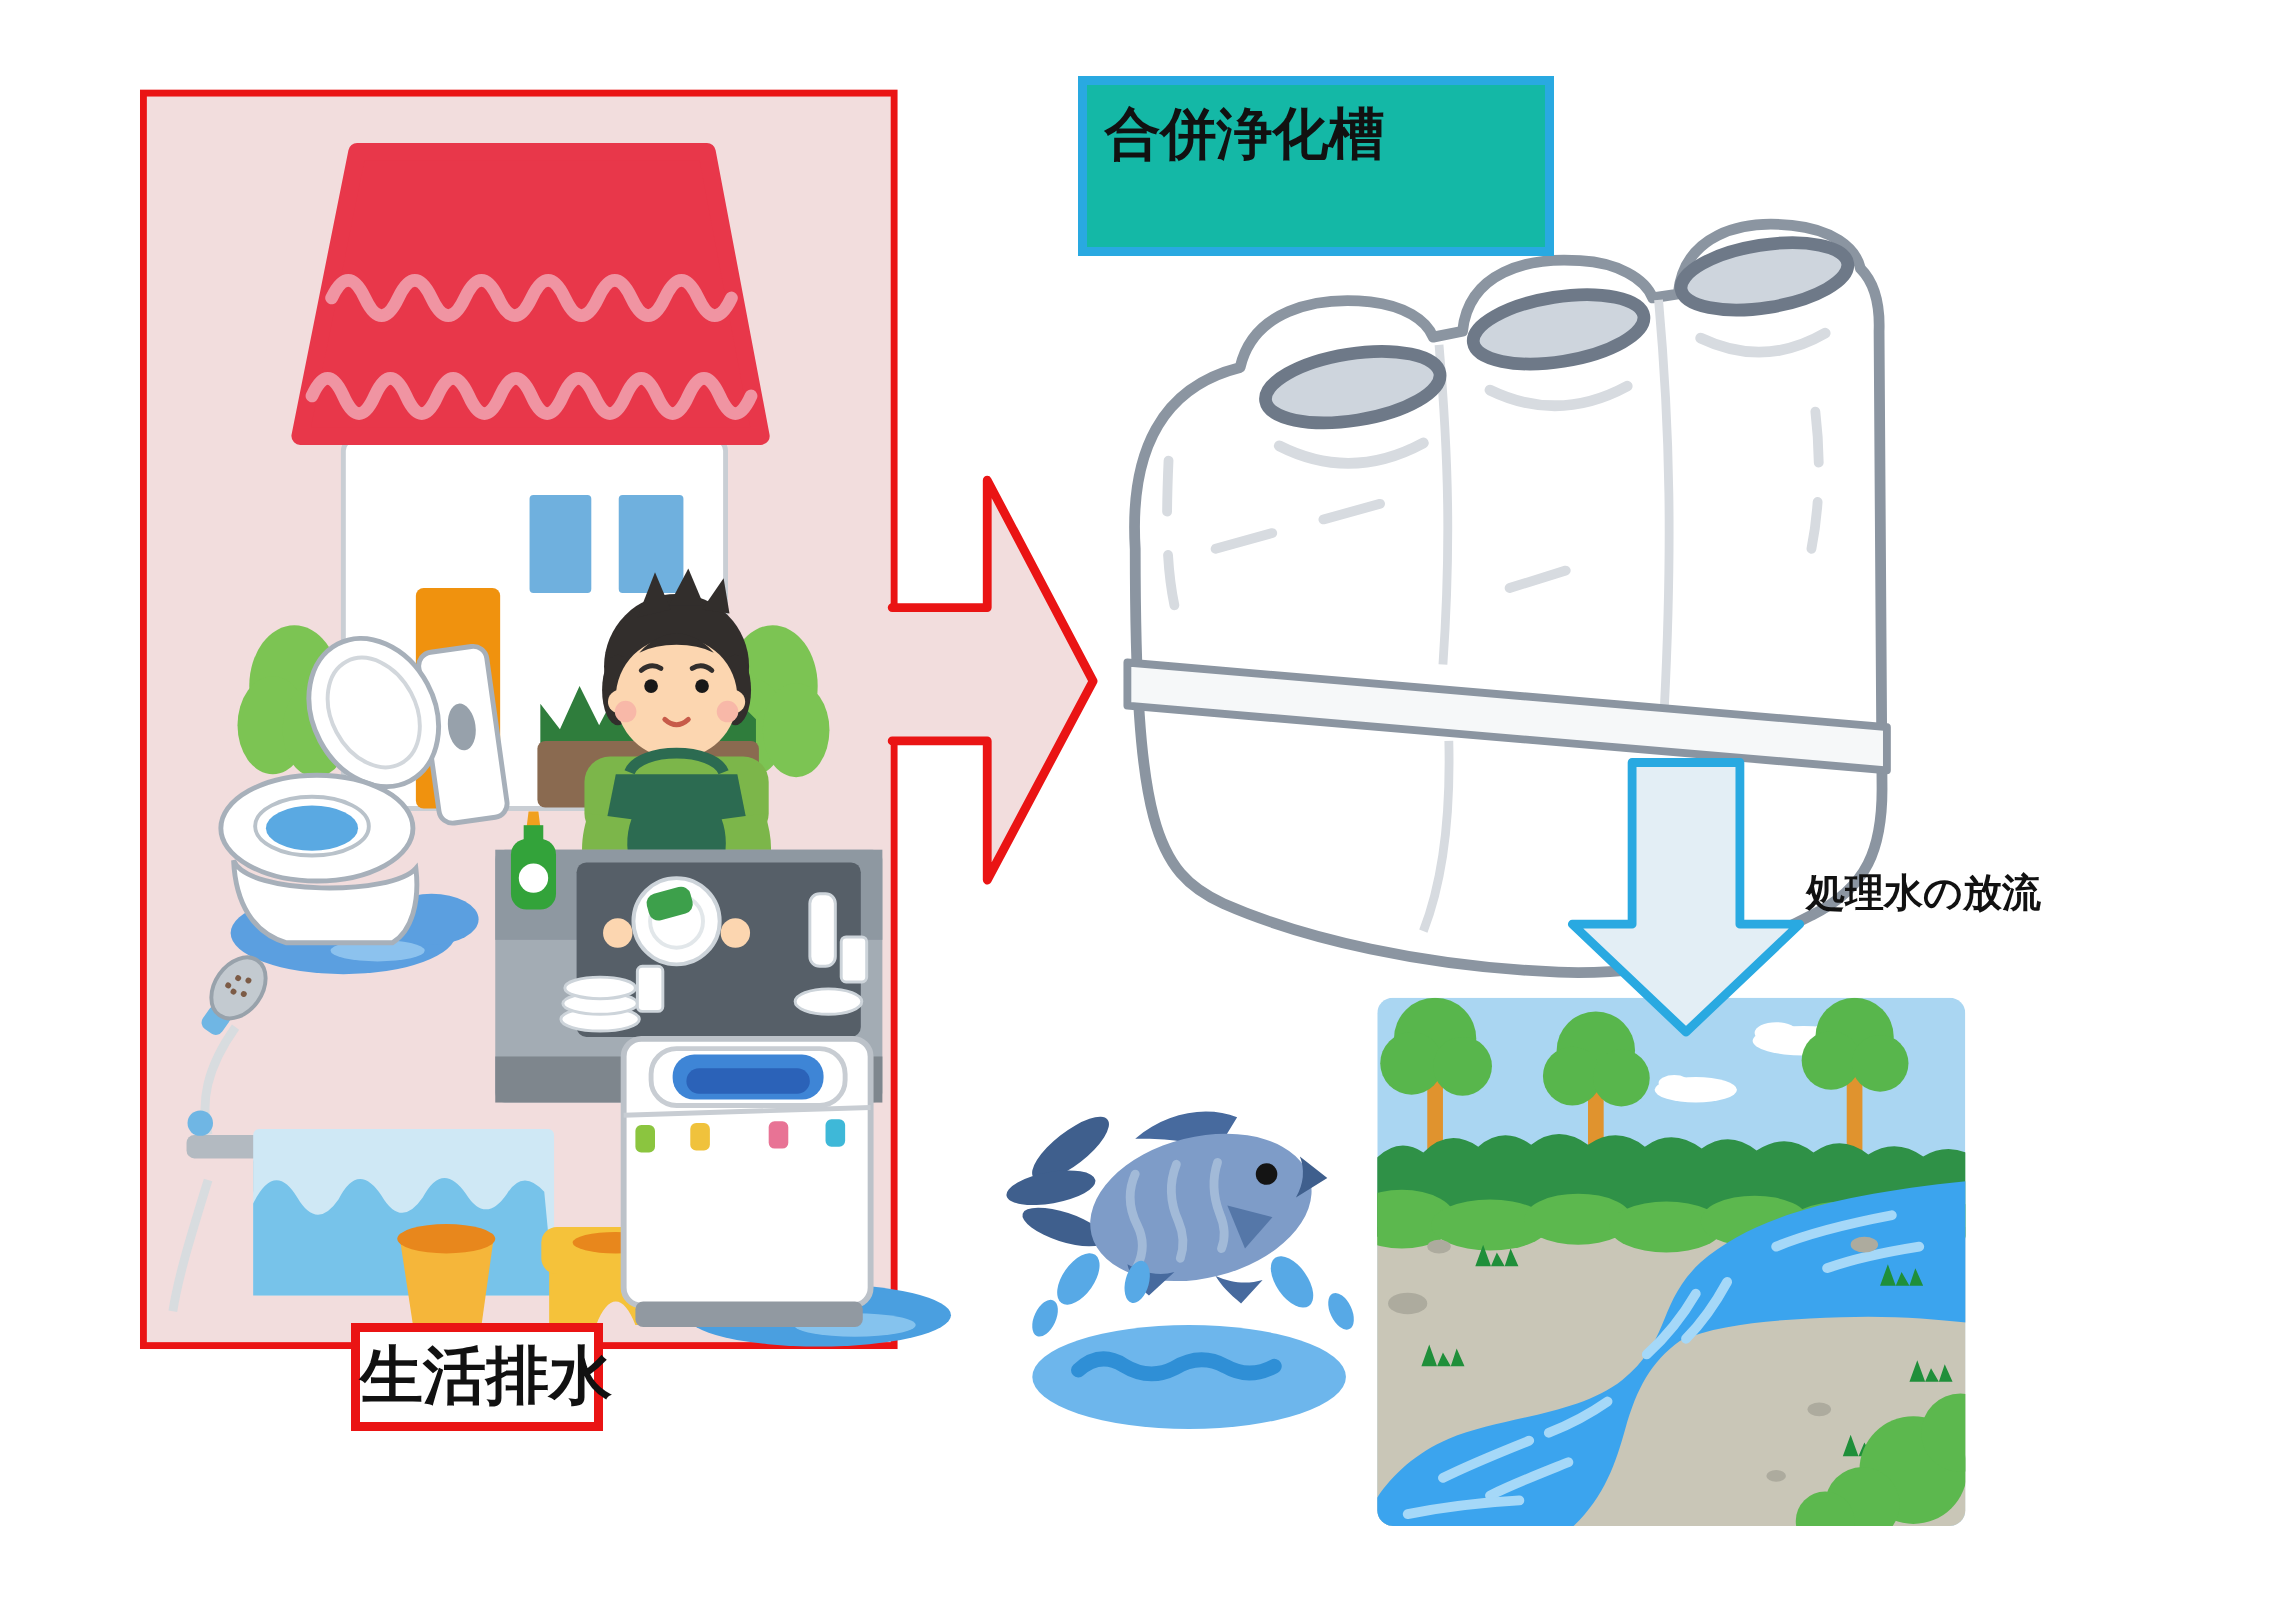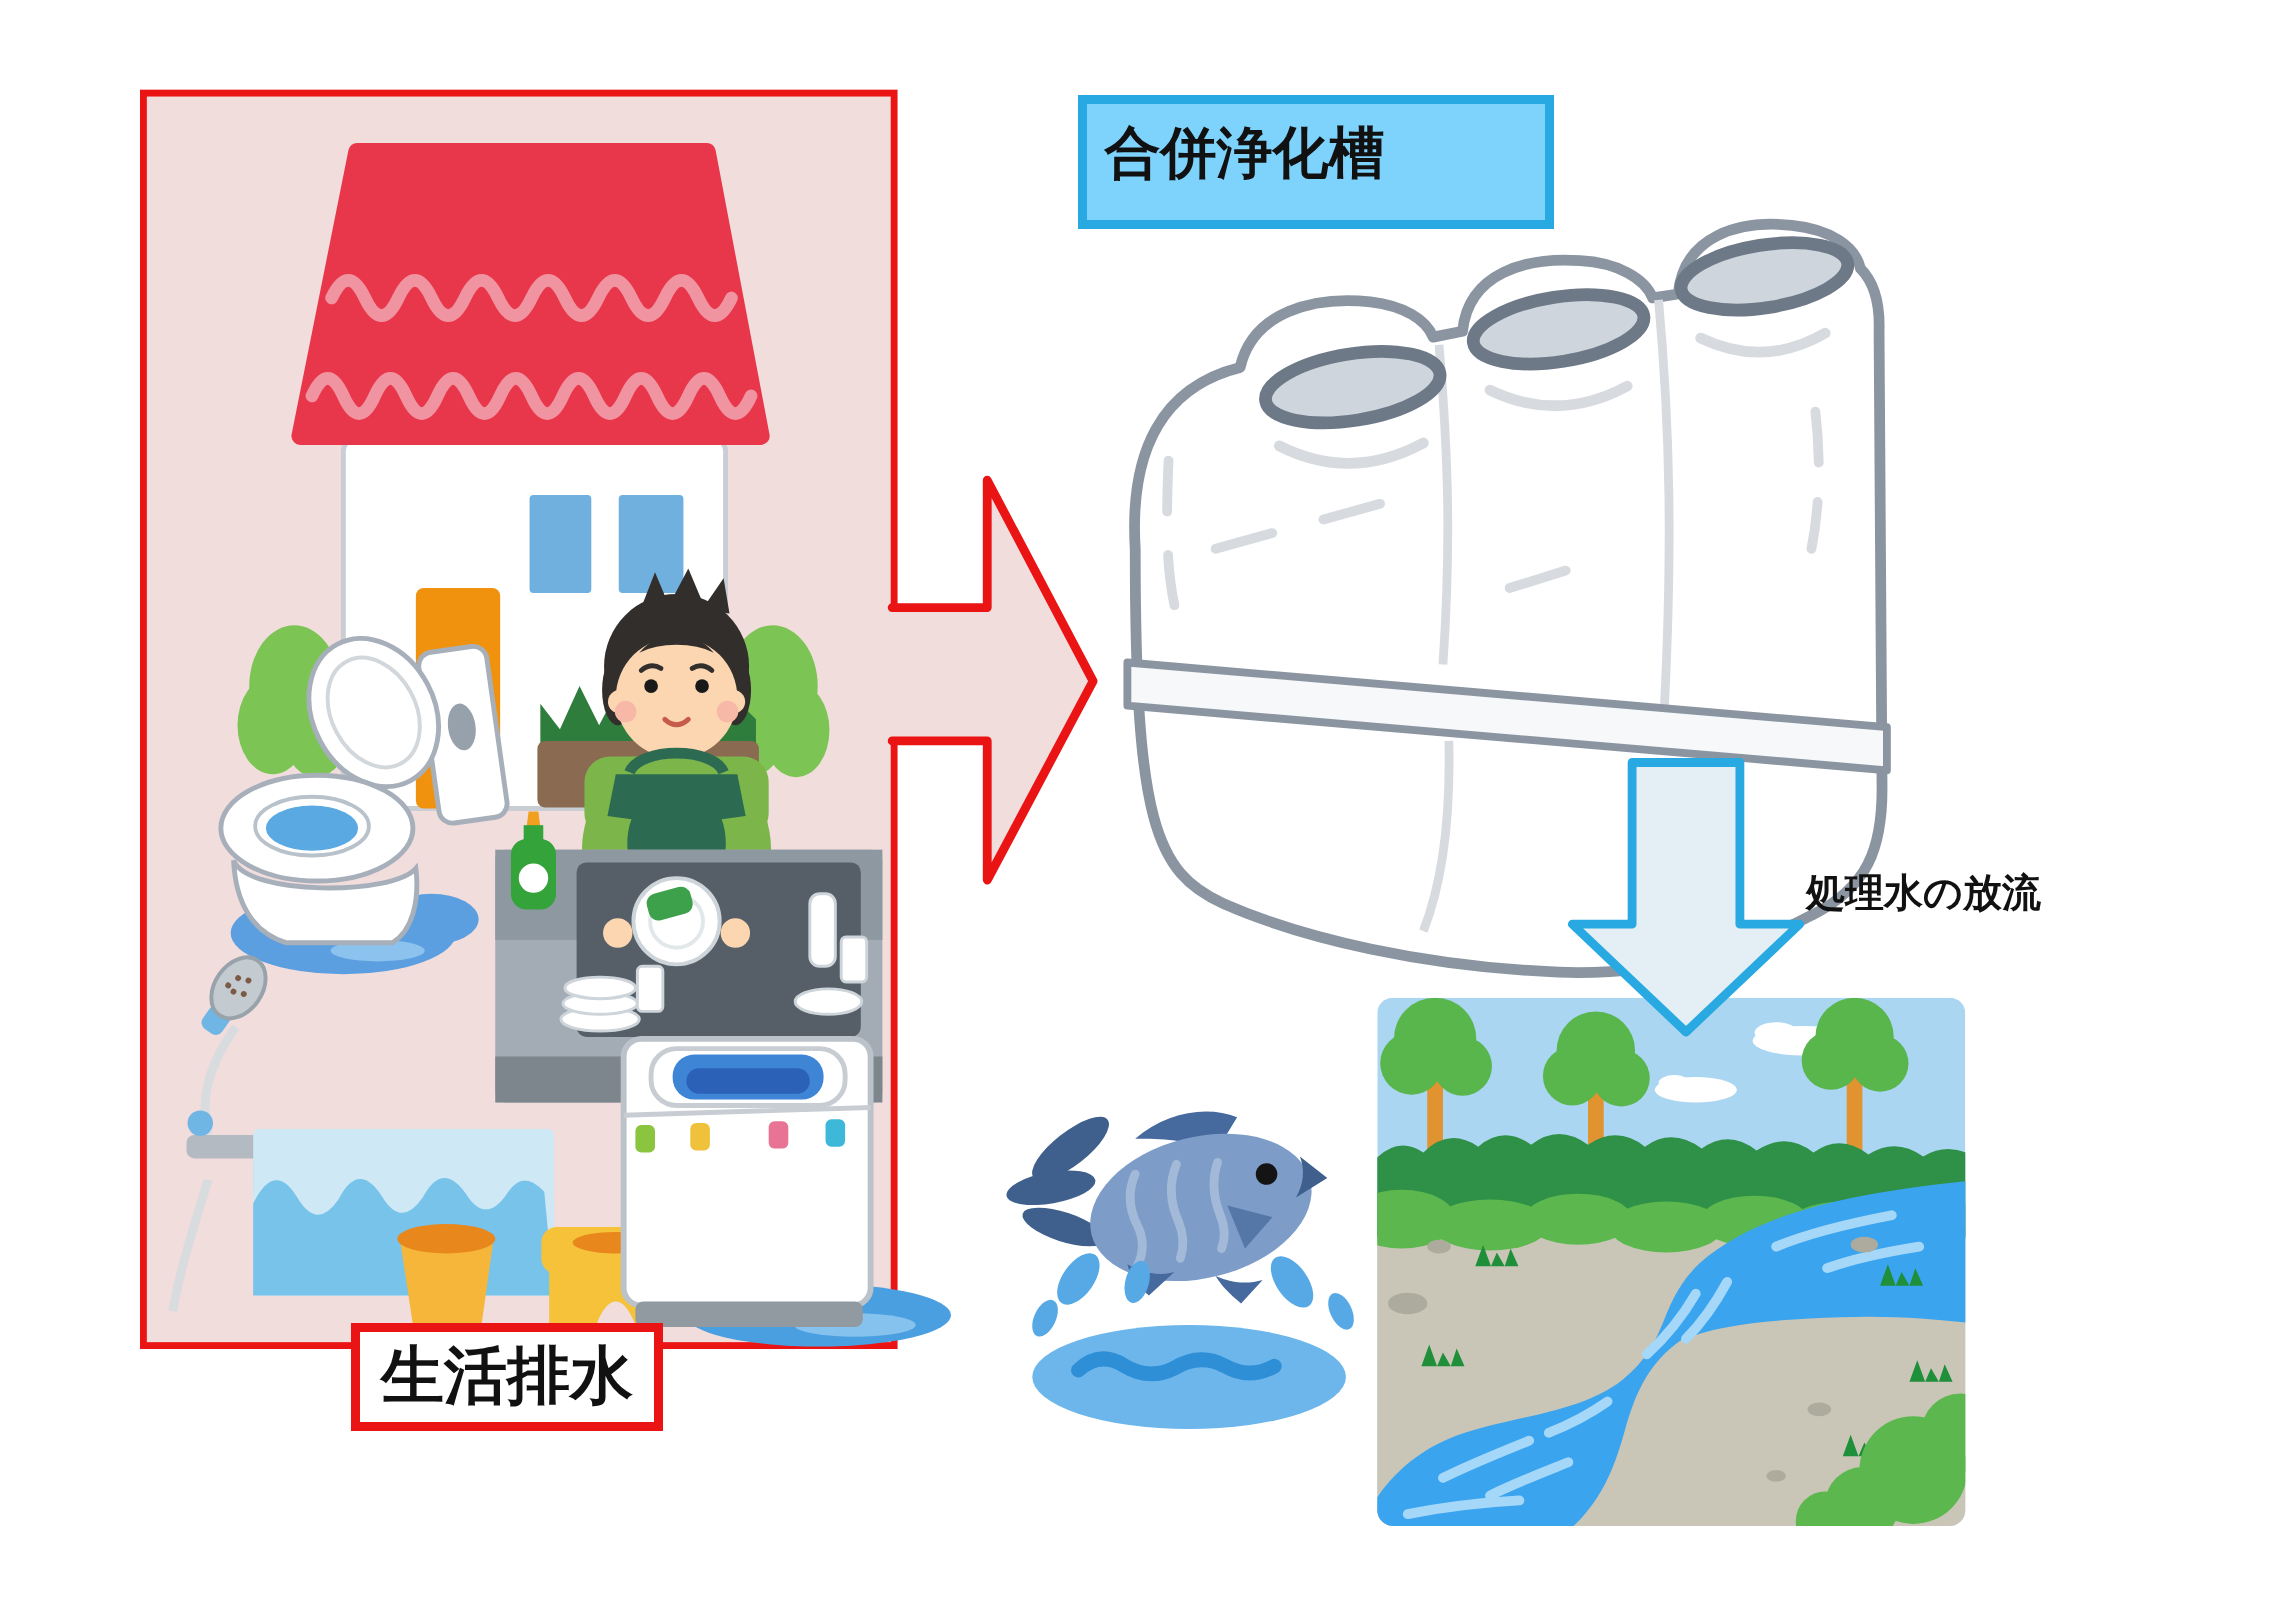--- a/index.html
+++ b/index.html
@@ -1,24 +1,24 @@
 <!DOCTYPE html>
 <html><head>
 <meta charset="utf-8">
 <style>
   html,body{margin:0;padding:0;background:#ffffff;}
   #canvas{position:relative;width:2292px;height:1620px;background:#ffffff;overflow:hidden;
           font-family:"Liberation Sans","DejaVu Sans",sans-serif;}
   #art{position:absolute;left:0;top:0;}
   .overlay{position:absolute;box-sizing:border-box;color:#111;}
-  #treatment-box{left:1078px;top:95px;width:476px;height:134px;background:#7dd3fc;
+  #treatment-box{left:1078px;top:76px;width:476px;height:180px;background:#14b8a6;
                  border:9.8px solid #29a9e1;padding:11.8px 0 0 17.6px;}
   #treatment-box .tline{font-size:56px;font-weight:bold;line-height:74px;white-space:nowrap;}
   #discharge-label{left:1806px;top:866px;font-size:39px;font-weight:600;white-space:nowrap;}
-  #source-label{left:351px;top:1323px;width:312px;height:108px;background:#ffffff;
+  #source-label{left:351px;top:1323px;width:252px;height:108px;background:#ffffff;
                 border:9.8px solid #ea1414;text-align:center;font-size:63px;font-weight:bold;
                 line-height:86px;white-space:nowrap;}
 </style>
 </head>
 <body>
 
 <div id="canvas">
 
 <svg id="art" width="2292" height="1620" viewBox="0 0 2338 1653">
   <defs>

